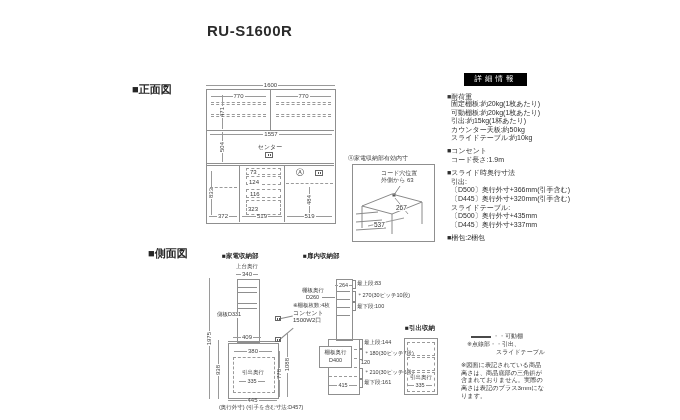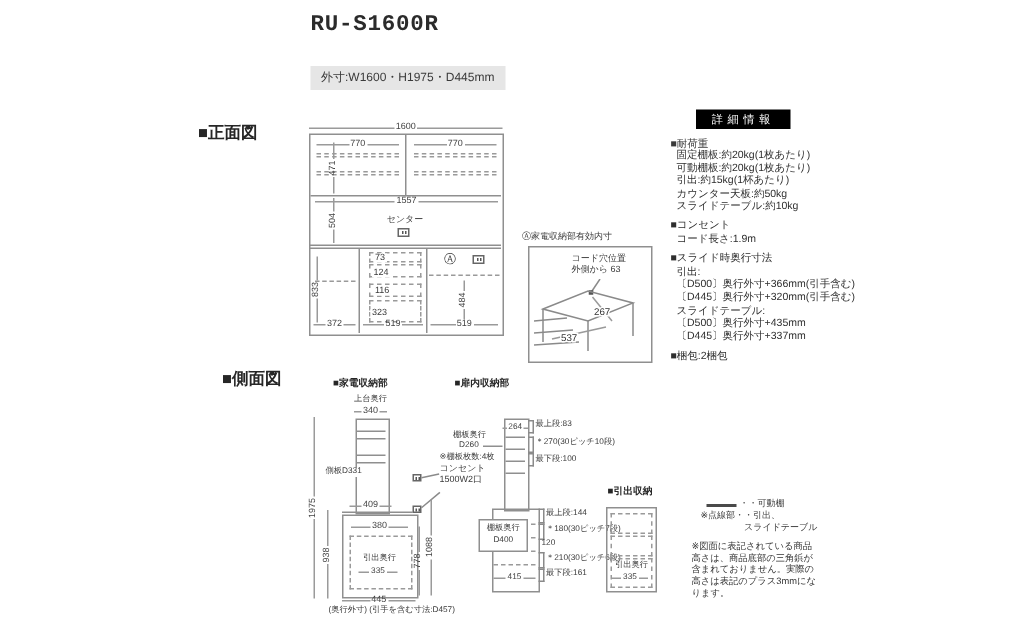--- a/index.html
+++ b/index.html
@@ -22,34 +22,33 @@
   .dimH{display:flex;align-items:center;font-size:6px;color:#444;}
   .dimH::before,.dimH::after{content:"";flex:1 1 0;border-top:1px solid #9a9a9a;min-width:2px;}
   .dimH>span{padding:0 1px;line-height:1;white-space:nowrap;}
   .dimV{display:flex;flex-direction:column;align-items:center;font-size:6px;color:#444;}
   .dimV::before,.dimV::after{content:"";flex:1 1 0;border-left:1px solid #9a9a9a;min-height:2px;}
   .dimV>span{writing-mode:vertical-rl;transform:rotate(180deg);line-height:1;padding:1px 0;white-space:nowrap;}
   .outlet{display:flex;align-items:center;justify-content:center;gap:1px;border:1px solid #666;background:#fff;box-sizing:border-box;}
   .outlet i{display:block;width:1px;height:2px;background:#555;}
   .brk{border:1px solid #8a8a8a;border-left:none;width:3px;}
   .leader{border-top:1px solid #8a8a8a;height:0;transform-origin:left center;}
-  .infobox-head{background:#000;color:#fff;font-size:7.5px;letter-spacing:3px;display:flex;align-items:center;justify-content:center;line-height:1;}
+  .infobox-head{background:#000;color:#fff;font-size:7.5px;letter-spacing:3px;display:flex;align-items:center;justify-content:center;line-height:1;font-family:Liberation Mono, monospace;}
   .details{font-size:7px;line-height:8.6px;color:#2e2e2e;}
   .details .sec{margin-top:4.5px;}
   .details .item{padding-left:4px;white-space:nowrap;}
   .remark{font-size:6.2px;line-height:7.7px;color:#333;white-space:normal;word-break:break-all;}
   svg text{font-size:6.5px;fill:#333;paint-order:stroke;stroke:#fff;stroke-width:2px;font-family:"Liberation Sans","DejaVu Sans",sans-serif;}
 </style>
 </head>
 <body>
 
 <div id="canvas">
 
-  <div class="abs h1" style="left:207px;top:8px;font-family:Liberation Mono, monospace;">RU-S1600R</div>
-  <div class="abs sub" style="left:207px;top:44px;">外寸:W1600・H1975・D445mm</div>
+  <div class="abs h1" style="left:207px;top:22px;">RU-S1600R</div>
 
   <div class="abs sechead" style="left:132px;top:84px;">■正面図</div>
 
   <div class="abs dimH" style="left:206px;top:82px;width:129px;">
       <span>1600</span>
     </div>
   <div class="abs box" style="left:206px;top:89px;width:128px;height:133px;"></div>
   <div class="abs lv" style="left:270px;top:90px;height:40px;"></div>
   <div class="abs dimH" style="left:211px;top:93px;width:55px;">
       <span>770</span>

